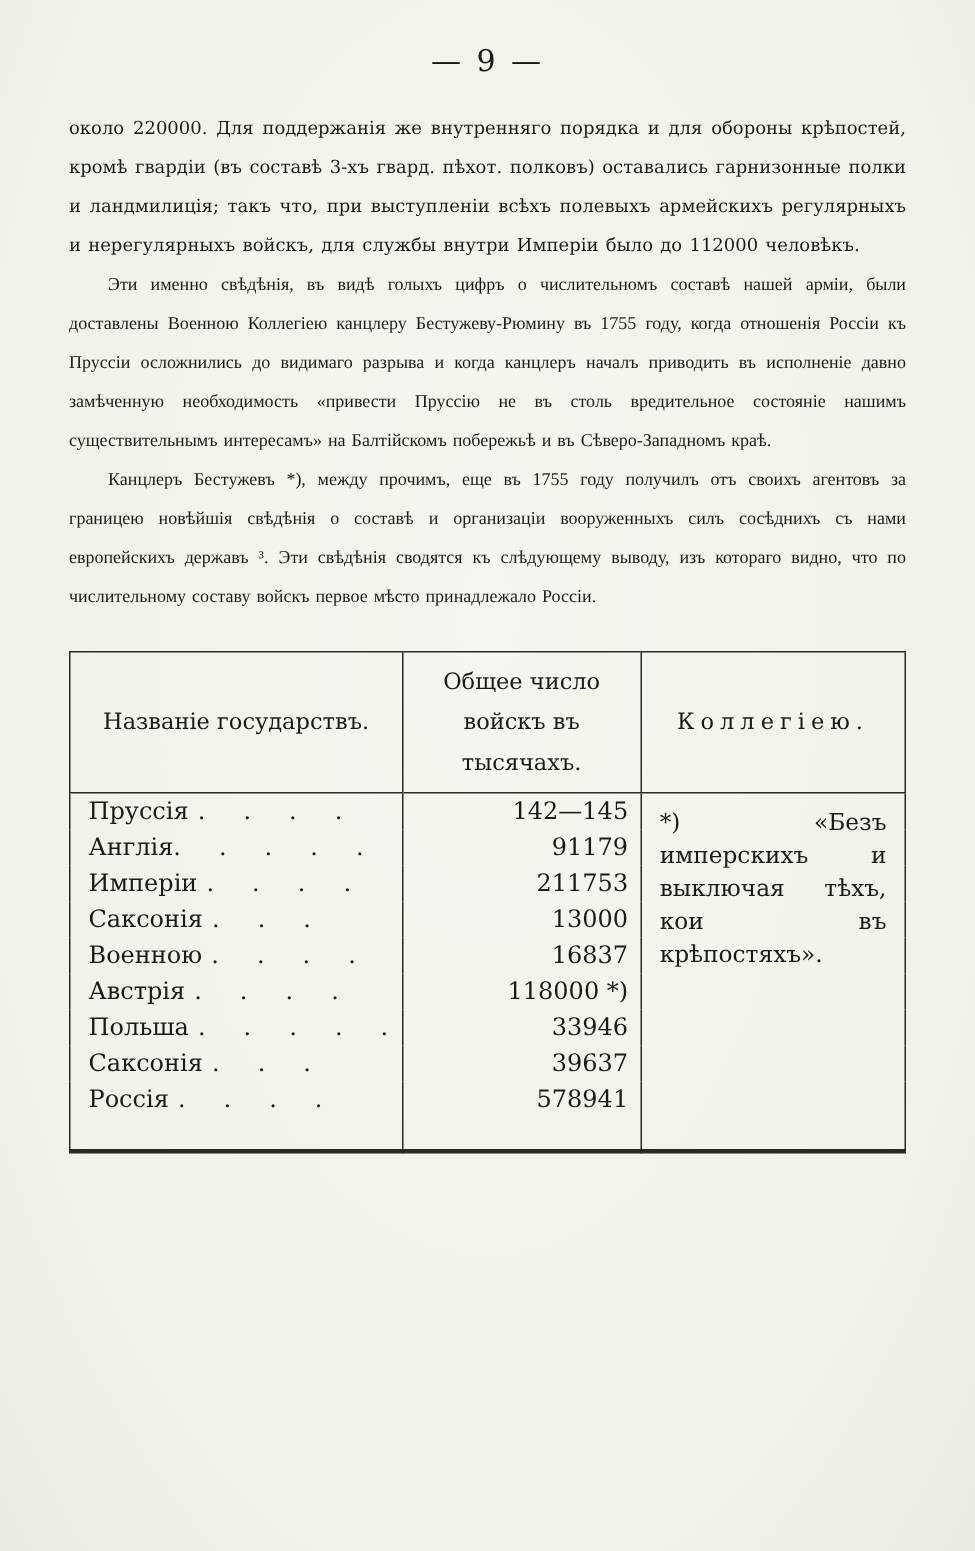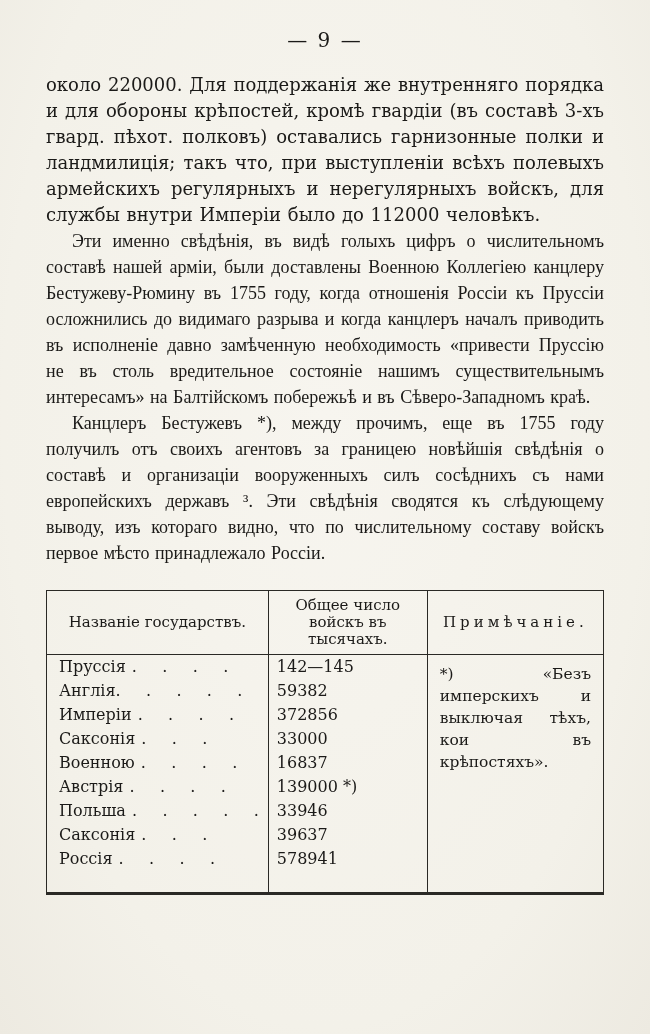--- a/index.html
+++ b/index.html
@@ -16,53 +16,53 @@
     color:#1b1a18;
   }
   .page-number{
     text-align:center;
     font-size:20px;
     letter-spacing:2px;
     margin:4px 0 20px 0;
   }
   .para{
     margin:0;
-    font-size:18px;
+    font-size:12px;
     line-height:26px;
     text-align:justify;
     word-spacing:1px;
   }
   .para.indent{text-indent:26px;font-family:Liberation Serif, serif;}
   .army-table{
     width:100%;
     margin-top:24px;
     border-collapse:collapse;
     border:1.6px solid #2a2925;
     border-bottom:3px solid #2a2925;
     font-size:16px;
   }
   .army-table th{
     font-weight:normal;
     border-bottom:1.4px solid #2a2925;
     padding:6px 6px;
     font-size:15px;
-    line-height:17px;
+    line-height:27px;
     vertical-align:middle;
     text-align:center;
   }
   .army-table .col-sep{border-left:1.4px solid #2a2925;}
   .col-countries{width:182px;}
   .col-numbers{width:146px;}
   .army-table td{
     padding:1px 8px;
     line-height:22px;
   }
   td.c-name{padding-left:12px;white-space:nowrap;}
   td.c-name .dots{white-space:pre;letter-spacing:1px;}
-  td.c-val{text-align:left;}
+  td.c-val{text-align:right;}
   td.c-note{
     vertical-align:top;
     padding:8px 12px 6px 12px;
     font-size:15.5px;
     line-height:22px;
     text-align:justify;
   }
   .note-header{letter-spacing:4px;}
   tr.first-row td.c-name, tr.first-row td.c-val{}
   tr.last-row td{padding-bottom:22px;}
@@ -76,48 +76,48 @@
 
   <p class="para">около 220000. Для поддержанія же внутренняго порядка и для обороны крѣпостей, кромѣ гвардіи (въ составѣ 3-хъ гвард. пѣхот. полковъ) оставались гарнизонные полки и ландмилиція; такъ что, при выступленіи всѣхъ полевыхъ армейскихъ регулярныхъ и нерегулярныхъ войскъ, для службы внутри Имперіи было до 112000 человѣкъ.</p>
   <p class="para indent">Эти именно свѣдѣнія, въ видѣ голыхъ цифръ о числительномъ составѣ нашей арміи, были доставлены Военною Коллегіею канцлеру Бестужеву-Рюмину въ 1755 году, когда отношенія Россіи къ Пруссіи осложнились до видимаго разрыва и когда канцлеръ началъ приводить въ исполненіе давно замѣченную необходимость «привести Пруссію не въ столь вредительное состояніе нашимъ существительнымъ интересамъ» на Балтійскомъ побережьѣ и въ Сѣверо-Западномъ краѣ.</p>
   <p class="para indent">Канцлеръ Бестужевъ *), между прочимъ, еще въ 1755 году получилъ отъ своихъ агентовъ за границею новѣйшія свѣдѣнія о составѣ и организаціи вооруженныхъ силъ сосѣднихъ съ нами европейскихъ державъ ³. Эти свѣдѣнія сводятся къ слѣдующему выводу, изъ котораго видно, что по числительному составу войскъ первое мѣсто принадлежало Россіи.</p>
 
   <table class="army-table">
     <thead>
       <tr>
         <th class="col-countries">Названіе государствъ.</th>
         <th class="col-numbers col-sep">Общее число войскъ въ тысячахъ.</th>
-        <th class="col-sep note-header">Примѣчаніе.</th>
+        <th class="col-sep note-header">Коллегіею.</th>
       </tr>
     </thead>
     <tbody>
       <tr class="first-row">
         <td class="c-name"><span>Пруссія</span><span class="dots"> .    .    .    .</span></td>
         <td class="c-val col-sep">142—145</td>
         <td class="c-note col-sep" rowspan="9">*) «Безъ имперскихъ и выключая тѣхъ, кои въ крѣпостяхъ».</td>
       </tr>
       <tr>
         <td class="c-name"><span>Англія</span><span class="dots">.    .    .    .    .</span></td>
-        <td class="c-val col-sep">59382</td>
+        <td class="c-val col-sep">91179</td>
       </tr>
       <tr>
         <td class="c-name"><span>Имперіи</span><span class="dots"> .    .    .    .</span></td>
-        <td class="c-val col-sep">372856</td>
+        <td class="c-val col-sep">211753</td>
       </tr>
       <tr>
         <td class="c-name"><span>Саксонія</span><span class="dots"> .    .    .</span></td>
-        <td class="c-val col-sep">33000</td>
+        <td class="c-val col-sep">13000</td>
       </tr>
       <tr>
         <td class="c-name"><span>Военною</span><span class="dots"> .    .    .    .</span></td>
         <td class="c-val col-sep">16837</td>
       </tr>
       <tr>
         <td class="c-name"><span>Австрія</span><span class="dots"> .    .    .    .</span></td>
-        <td class="c-val col-sep">139000 *)</td>
+        <td class="c-val col-sep">118000 *)</td>
       </tr>
       <tr>
         <td class="c-name"><span>Польша</span><span class="dots"> .    .    .    .    .</span></td>
         <td class="c-val col-sep">33946</td>
       </tr>
       <tr>
         <td class="c-name"><span>Саксонія</span><span class="dots"> .    .    .</span></td>
         <td class="c-val col-sep">39637</td>
       </tr>
       <tr class="last-row">

